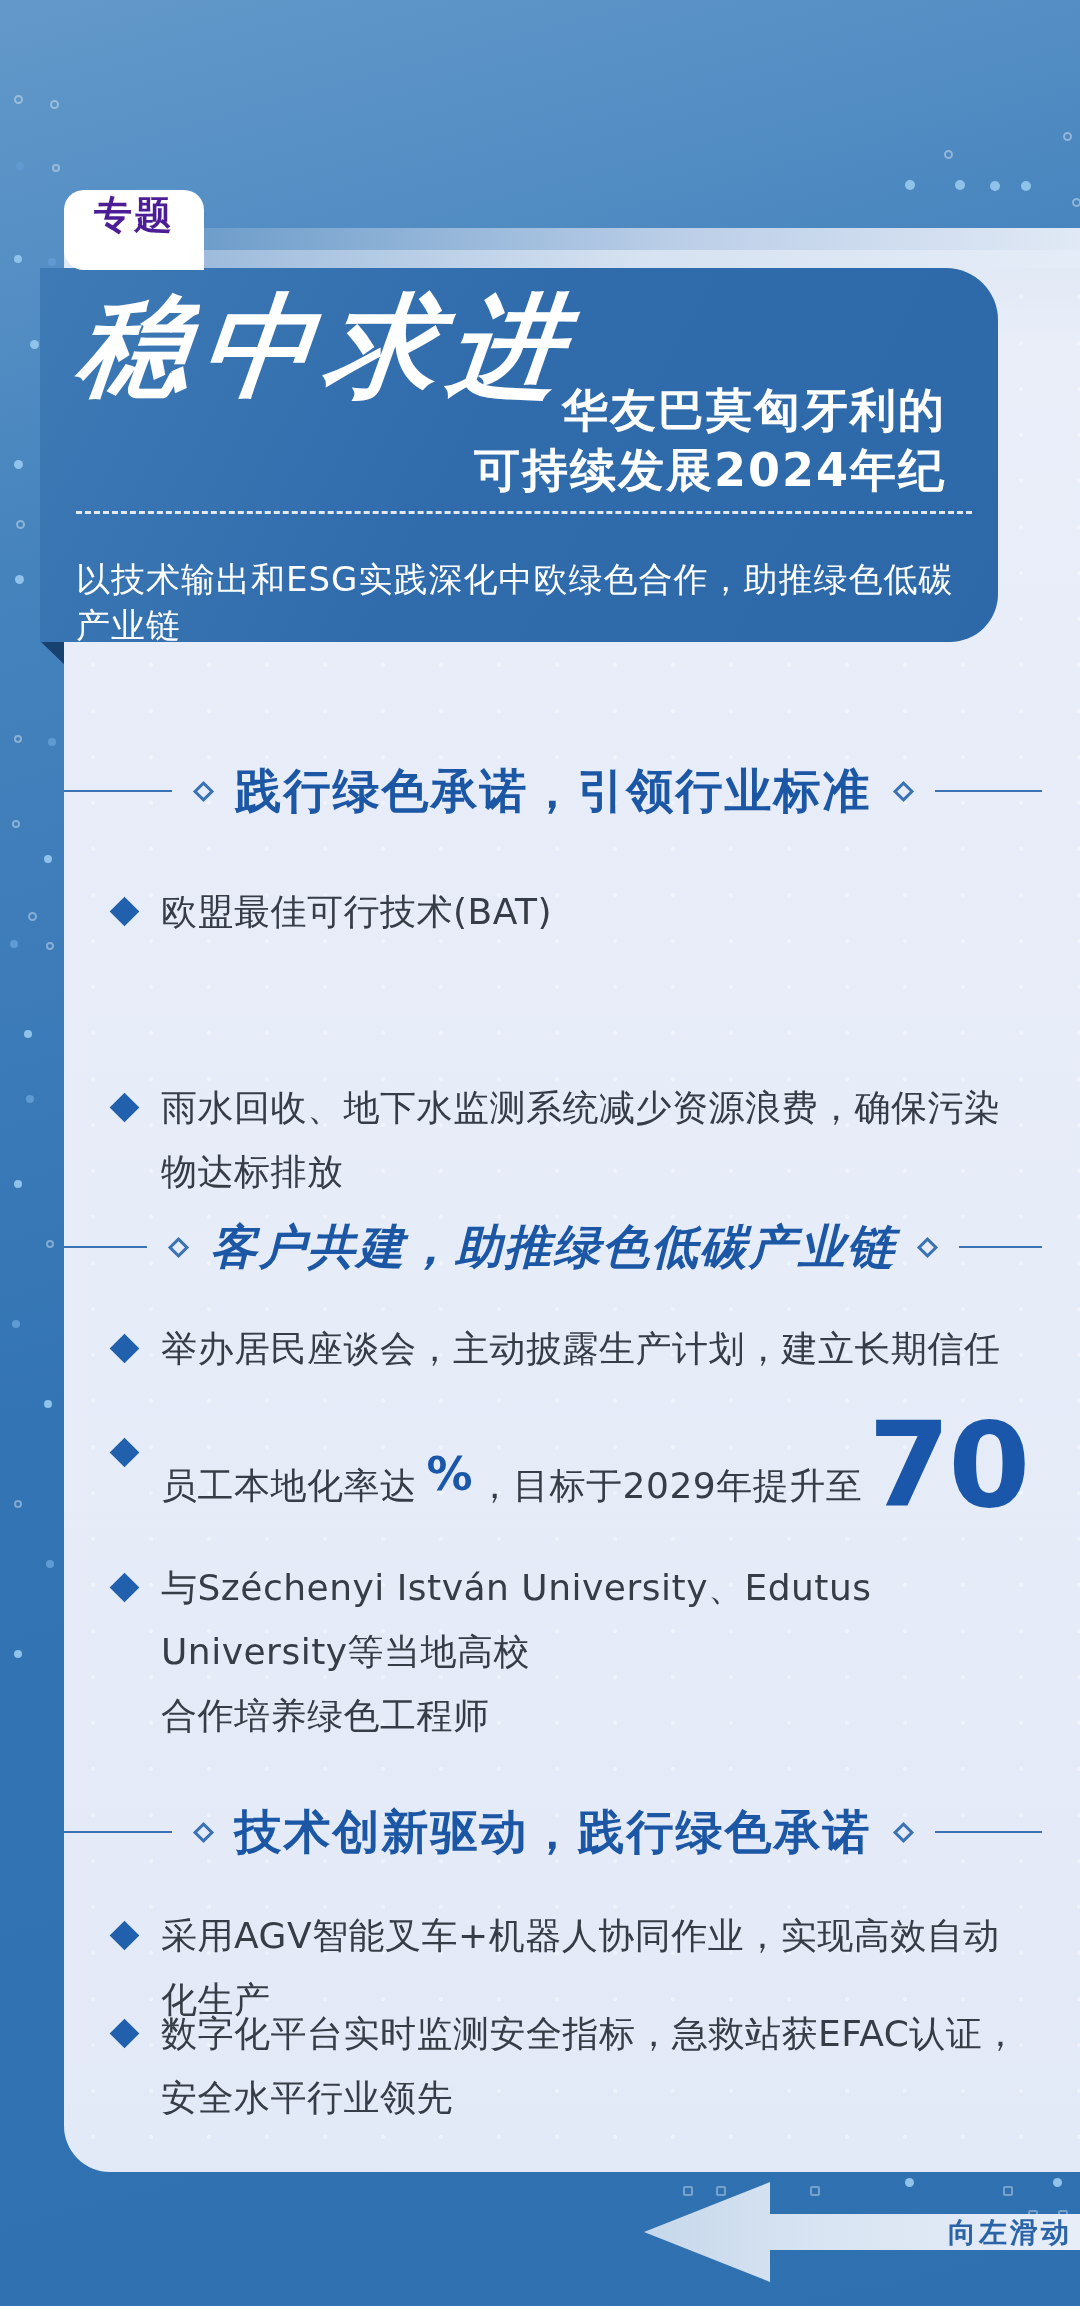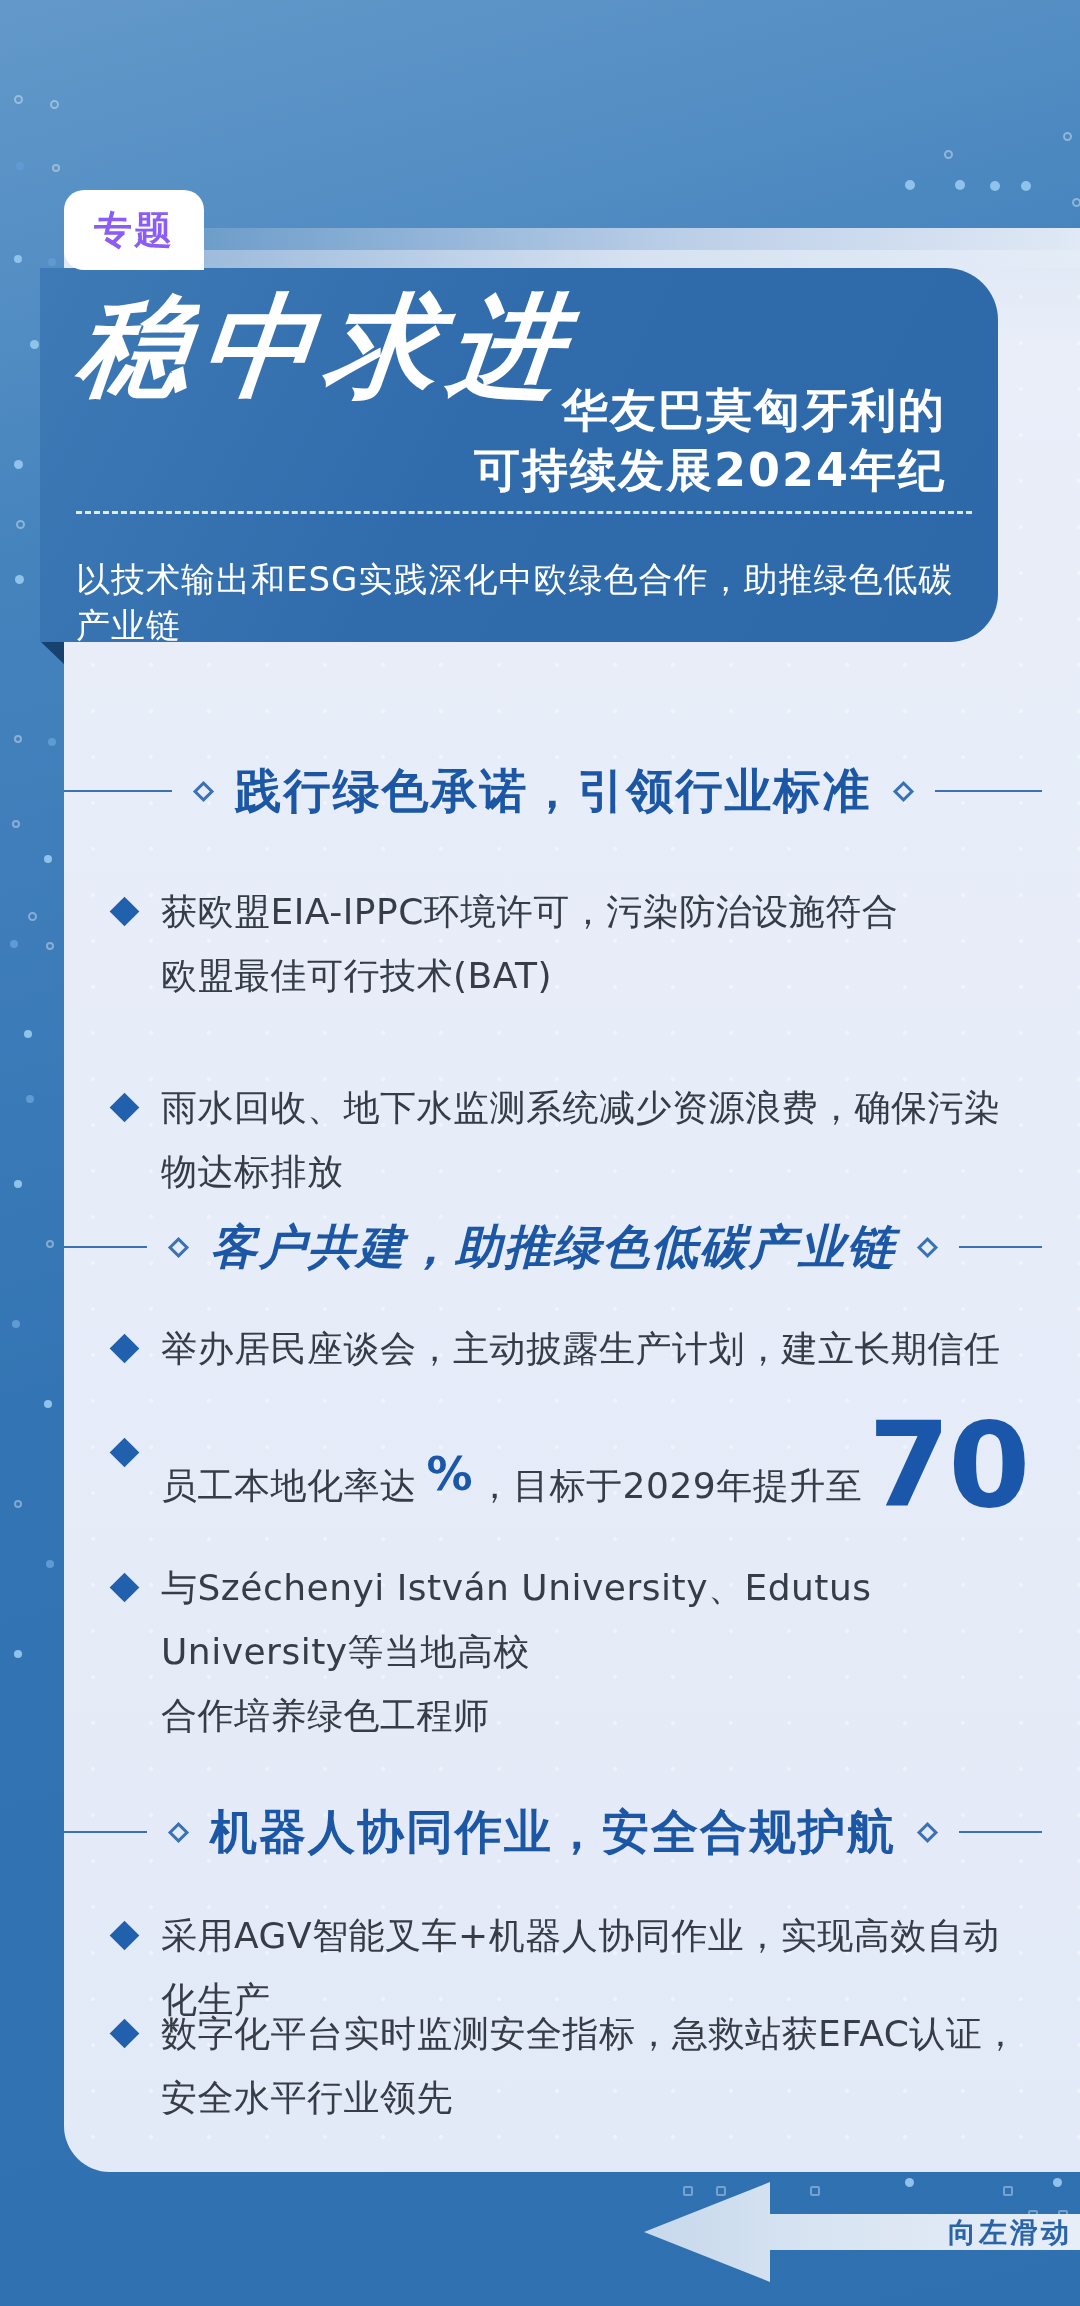--- a/index.html
+++ b/index.html
@@ -18,22 +18,22 @@
     border-radius:18px 0 0 46px;
     background-image:radial-gradient(rgba(255,255,255,.38) 2px,rgba(255,255,255,0) 2.6px),
       linear-gradient(180deg,#dde7f4 0%,#e9eef9 6%,#e6ecf8 55%,#e3eaf7 100%);
     background-size:58px 46px,100% 100%;}
   .band1{position:absolute;left:200px;top:228px;width:880px;height:22px;z-index:4;
     background:linear-gradient(90deg,#6d9dca 0%,#bccfe8 55%,#e0e9f5 100%);}
   .band2{position:absolute;left:200px;top:250px;width:880px;height:18px;z-index:4;
     background:linear-gradient(90deg,#9dbbdc 0%,#d6e2f1 50%,#e4ecf7 100%);}
   
   .tab{position:absolute;left:64px;top:190px;width:140px;height:80px;z-index:6;
-    background:#ffffff;border-radius:20px 20px 0 20px;display:flex;align-items:center;justify-content:center;
-    font-size:38px;font-weight:bold;color:#8b5cf6;letter-spacing:2px;}
+    background:#ffffff;border-radius:20px 20px 0 20px;display:flex;align-items:flex-start;justify-content:center;
+    font-size:38px;font-weight:bold;color:#4c1d95;letter-spacing:2px;}
   
   .header-card{position:absolute;left:40px;top:268px;width:958px;height:374px;z-index:5;
     background:linear-gradient(118deg,#3e7ab5 0%,#306cac 45%,#2d69a9 100%);
     border-radius:0 52px 48px 0;}
   .hd-title{position:absolute;left:38px;top:18px;color:#ffffff;font-size:112px;line-height:120px;
     font-weight:bold;font-style:italic;letter-spacing:12px;transform:skewX(-6deg);white-space:nowrap;}
   .hd-sub{position:absolute;right:52px;top:112px;text-align:right;color:#ffffff;
     font-size:46px;line-height:60px;font-weight:bold;letter-spacing:2px;}
   .hd-dash{position:absolute;left:36px;right:26px;top:243px;height:0;
     border-top:3px dashed rgba(255,255,255,.85);}
@@ -161,21 +161,20 @@
       <div class="rule"></div>
       <div class="dmd"></div>
       <div class="sec-title">践行绿色承诺，引领行业标准</div>
       <div class="dmd"></div>
       <div class="rule"></div>
     </div>
 
     <div class="bullet" style="top:652px;">
       <div class="b-icon"></div>
       <div class="b-text">
-        <div>获欧盟EIA-IPPC环境许可，污染防治设施符合</div>
         <div>欧盟最佳可行技术(BAT)</div>
       </div>
     </div>
 
     <div class="bullet" style="top:848px;">
       <div class="b-icon"></div>
       <div class="b-text">
         <div>雨水回收、地下水监测系统减少资源浪费，确保污染物达标排放</div>
       </div>
     </div>
@@ -218,21 +217,21 @@
       <div class="b-icon"></div>
       <div class="b-text">
         <div>与Széchenyi István University、Edutus University等当地高校</div>
         <div>合作培养绿色工程师</div>
       </div>
     </div>
 
     <div class="sec-head" style="top:1571px;">
       <div class="rule"></div>
       <div class="dmd"></div>
-      <div class="sec-title">机器人协同作业，安全合规护航</div>
+      <div class="sec-title">技术创新驱动，践行绿色承诺</div>
       <div class="dmd"></div>
       <div class="rule"></div>
     </div>
 
     <div class="bullet" style="top:1676px;">
       <div class="b-icon"></div>
       <div class="b-text">
         <div>采用AGV智能叉车+机器人协同作业，实现高效自动化生产</div>
       </div>
     </div>

